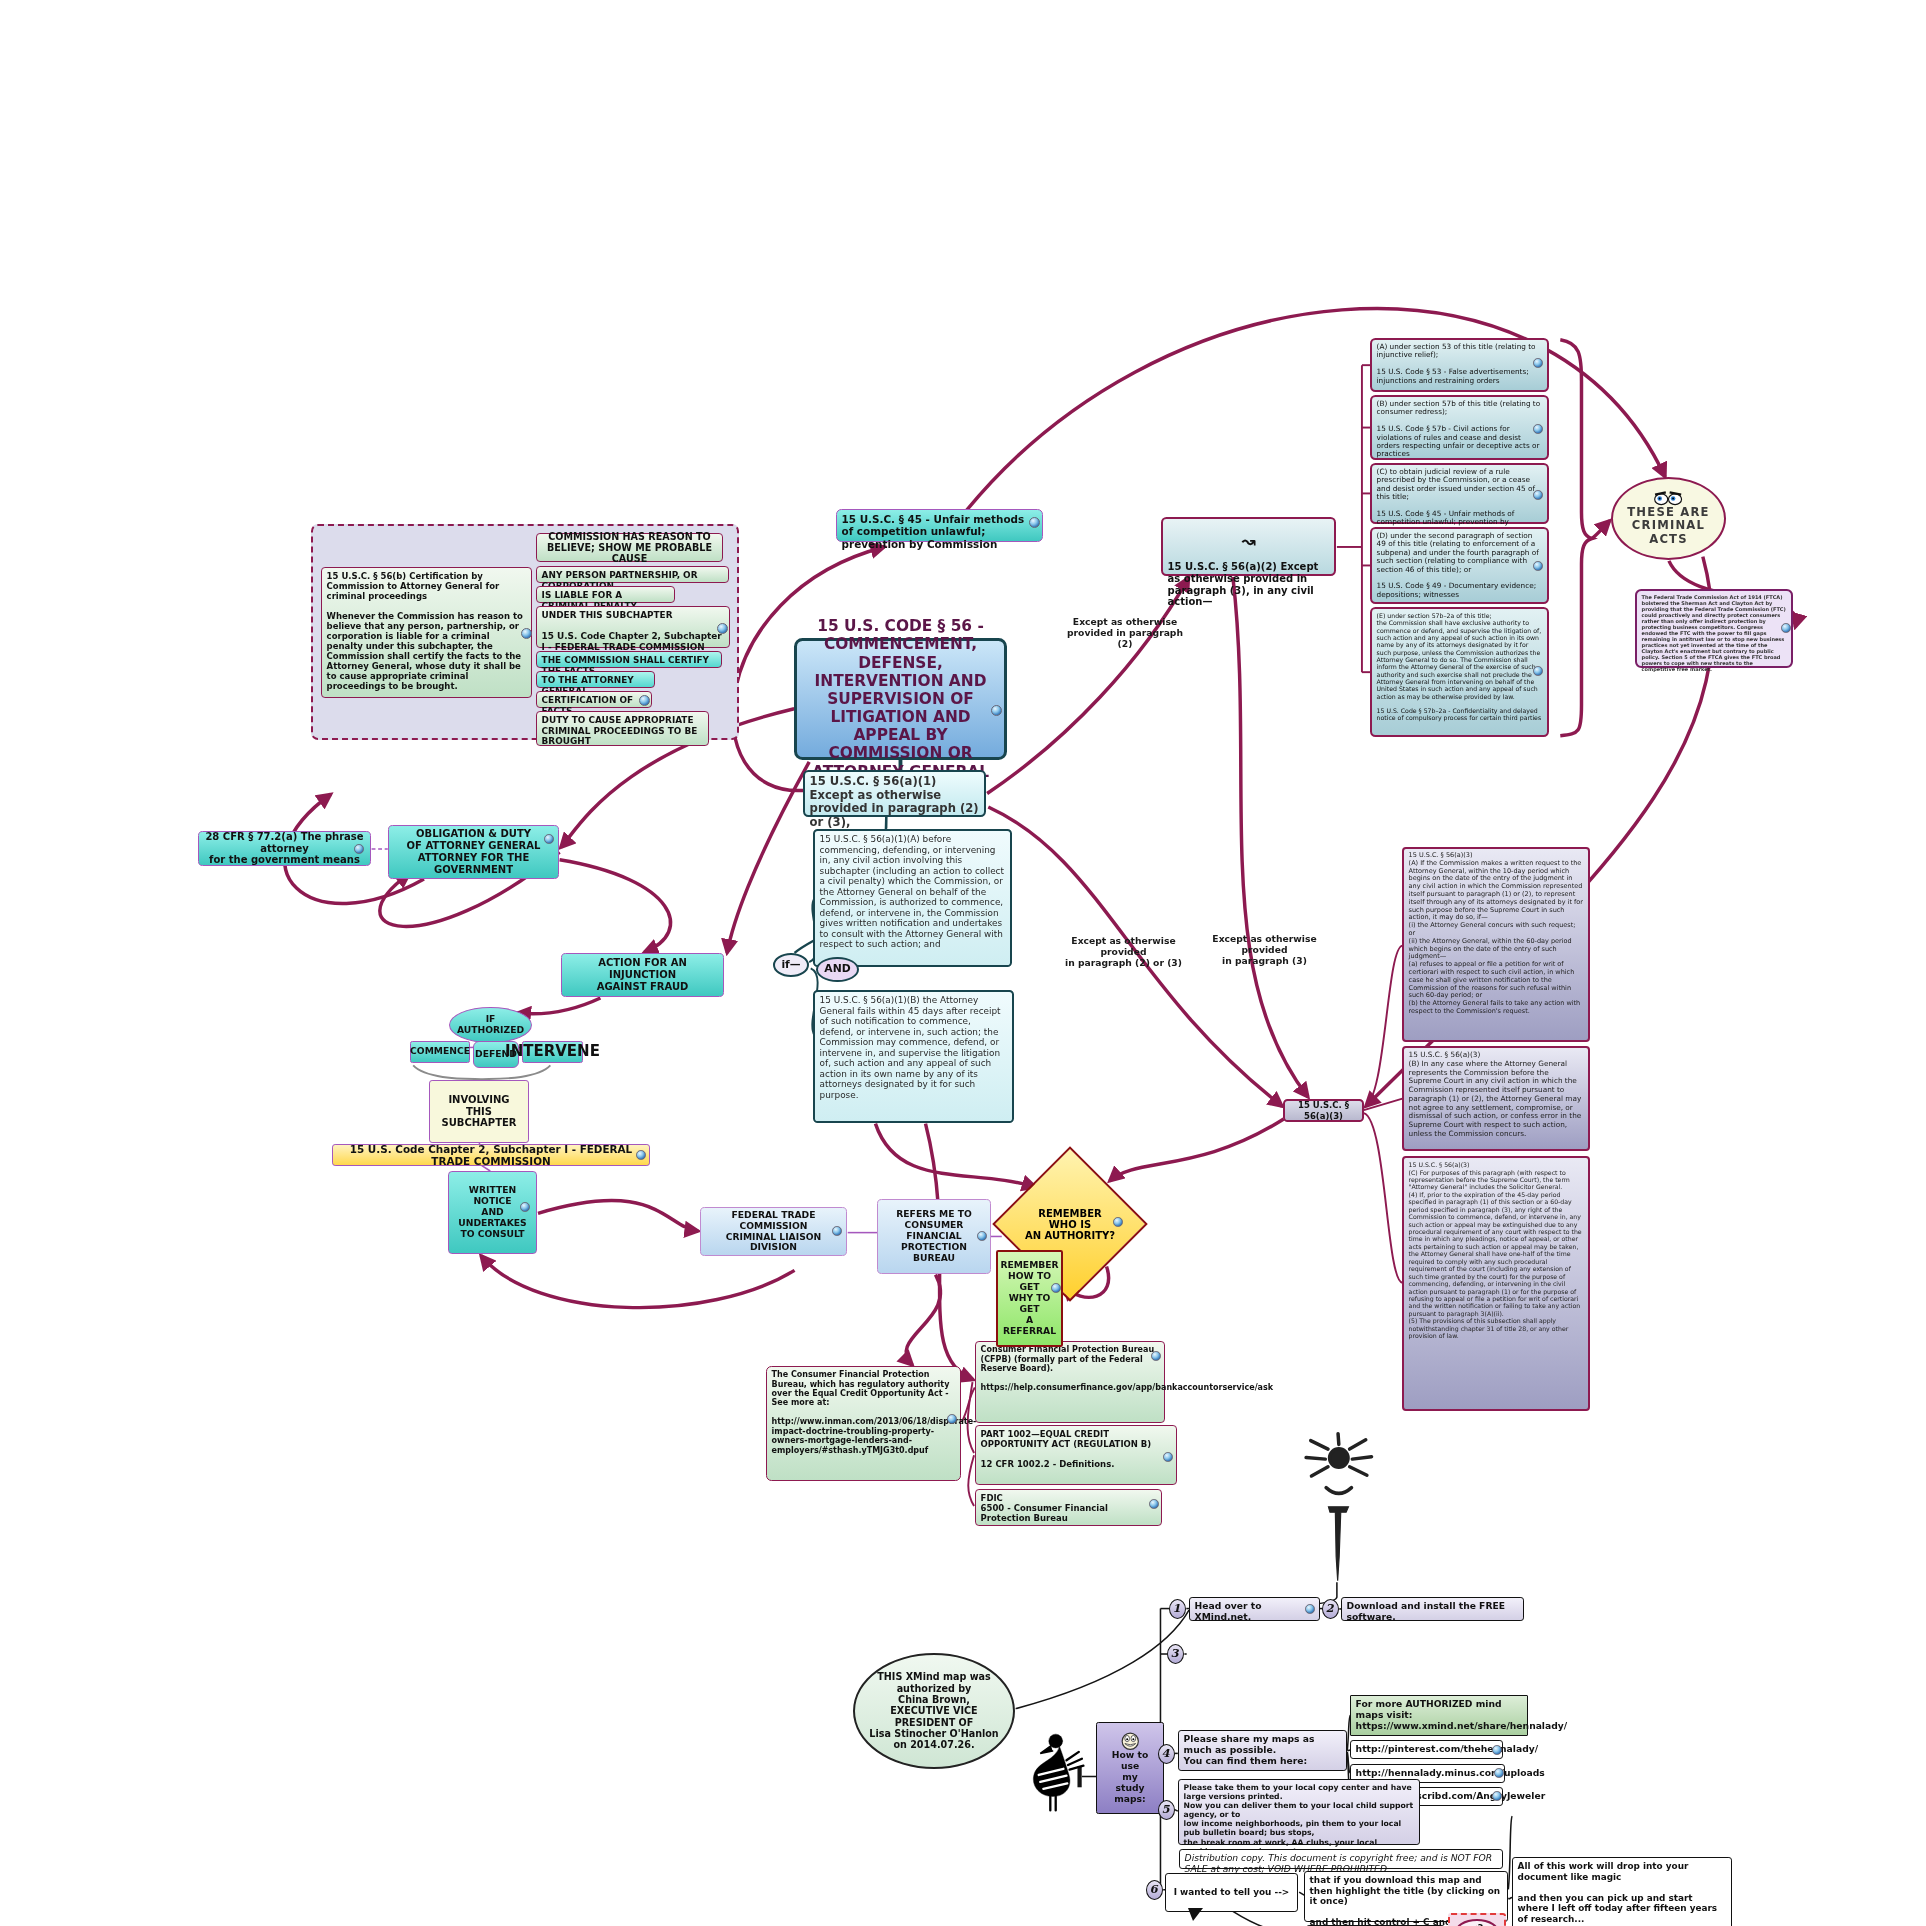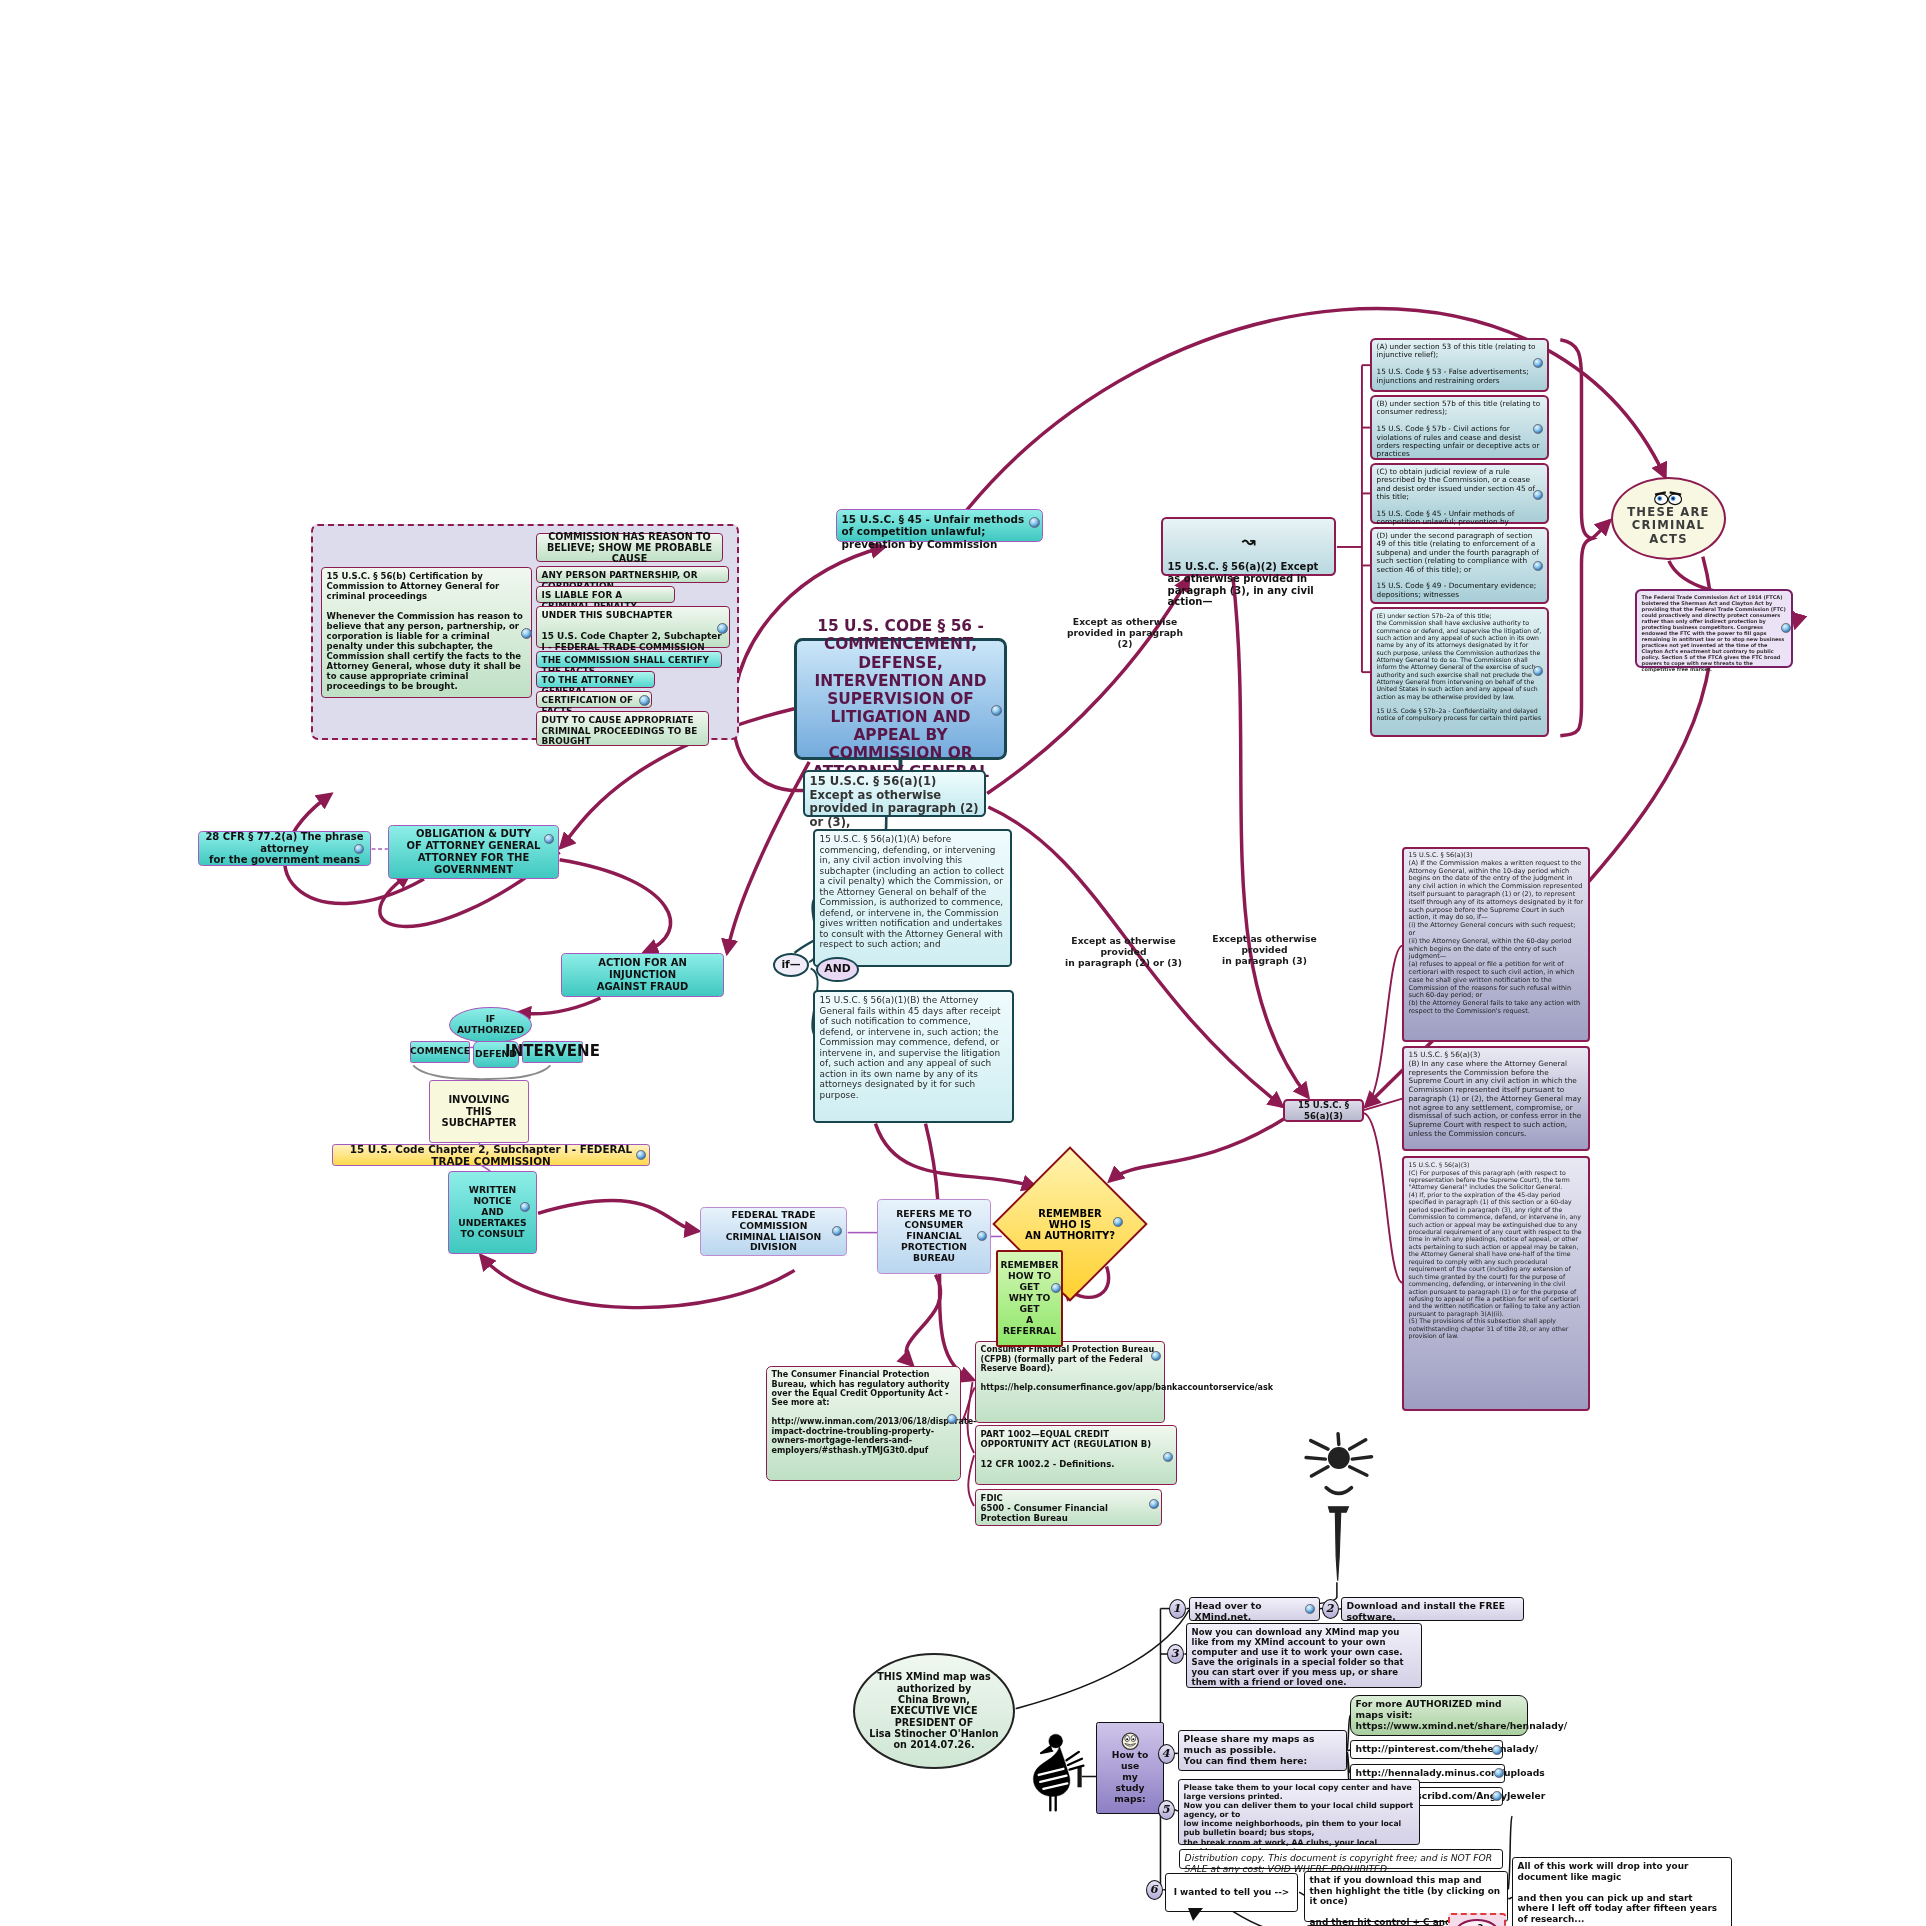--- a/index.html
+++ b/index.html
@@ -22,21 +22,21 @@
   .ellipse{border-radius:50%}
   .ylw{background:linear-gradient(#fff3c0,#ffd84d);border:1.9px solid #a558bd}
   .cream{background:#f8f8dc;border:1.9px solid #a558bd}
   .blue2{background:linear-gradient(#e8f3fb,#b9d6ef);border:1.9px solid #c08ad0;border-radius:4.6px}
   .dash{background:#dcdcec;border:2.7px dashed #8d1a50;border-radius:7px;z-index:1}
   .crim{background:#f8f8e2;border:2.7px solid #8d1a50;color:#3c3c3c;letter-spacing:1.2px}
   .ftcab{background:#ece2f6;border:2.3px solid #7a1f66;border-radius:6.2px;color:#333}
   .grn2{background:linear-gradient(#d6f7b8,#8ee668);border:2.3px solid #8b0f0f}
   .wbox{background:linear-gradient(#f2f0fa,#d4d0e6);border:1.5px solid #111;border-radius:3.1px}
   .white{background:#fff;border:1.5px solid #111;border-radius:3.1px}
-  .glink{background:linear-gradient(#ddeed8,#a9cfa0);border:1.5px solid #111;border-radius:9px}
+  .glink{background:linear-gradient(#ddeed8,#a9cfa0);border:1.5px solid #111;border-radius:1px}
   .num{background:linear-gradient(#e9e5f5,#b3abd6);border:1.5px solid #111;border-radius:50%;
        font-family:"DejaVu Serif","Liberation Serif",serif;font-style:italic;font-weight:bold;z-index:3}
   .howto{background:linear-gradient(#cfc5ea,#8d7fc4);border:1.5px solid #111;border-radius:2.3px}
   .authell{background:linear-gradient(#f0f8f0,#cfe6d4);border:2.3px solid #222}
   .dia{position:absolute;background:linear-gradient(135deg,#fff3b0,#ffd02e);border:2.3px solid #8b0f0f;z-index:2;
        transform:rotate(45deg)}
   .dtxt{position:absolute;inset:0;display:flex;align-items:center;justify-content:center;text-align:center;
         font-weight:bold;transform:rotate(-45deg);white-space:pre-line}
   .lbl{position:absolute;font-weight:bold;text-align:center;color:#1a1a1a;z-index:2;white-space:pre-line}
   .gl{position:absolute;width:9.2px;height:9.2px;border-radius:50%;z-index:4;
@@ -353,22 +353,20 @@
 maps:</span>
 </div>
 
 <div class="b num ctr" style="left:1169px;top:1599px;width:17px;height:20px;font-size:11.6px">1</div>
 <div class="b wbox bold" style="left:1189px;top:1597px;width:131px;height:24px;font-size:9.2px">Head over to XMind.net.</div>
 <span class="gl" style="left:1305px;top:1604px;width:7.7px;height:7.7px"></span>
 <div class="b num ctr" style="left:1322px;top:1599px;width:17px;height:20px;font-size:11.6px">2</div>
 <div class="b wbox bold" style="left:1341px;top:1597px;width:183px;height:24px;font-size:9.2px">Download and install the FREE software.</div>
 
 <div class="b num ctr" style="left:1167px;top:1644px;width:17px;height:20px;font-size:11.6px">3</div>
-<div class="b wbox bold" style="left:1186px;top:1623px;width:236px;height:65px;font-size:8.5px">Now you can download any XMind map you like from my XMind account to your own computer  and use it to work your own case.
-Save the originals in a special  folder so that you can start over if you mess up, or share them with  a friend or loved one.</div>
 
 <div class="b glink bold" style="left:1350px;top:1695px;width:178px;height:41px;font-size:9.2px">For more AUTHORIZED mind maps visit:
 https://www.xmind.net/share/hennalady/</div>
 <div class="b white bold" style="left:1350px;top:1740px;width:153px;height:19px;font-size:9.2px">http://pinterest.com/thehennalady/</div>
 <span class="gl" style="left:1492px;top:1745px;width:7.7px;height:7.7px"></span>
 <div class="b white bold" style="left:1350px;top:1764px;width:155px;height:19px;font-size:9.2px">http://hennalady.minus.com/uploads</div>
 <span class="gl" style="left:1494px;top:1768px;width:7.7px;height:7.7px"></span>
 <div class="b white bold" style="left:1350px;top:1787px;width:153px;height:19px;font-size:9.2px">http://www.scribd.com/AngryJeweler</div>
 <span class="gl" style="left:1492px;top:1791px;width:7.7px;height:7.7px"></span>
 

